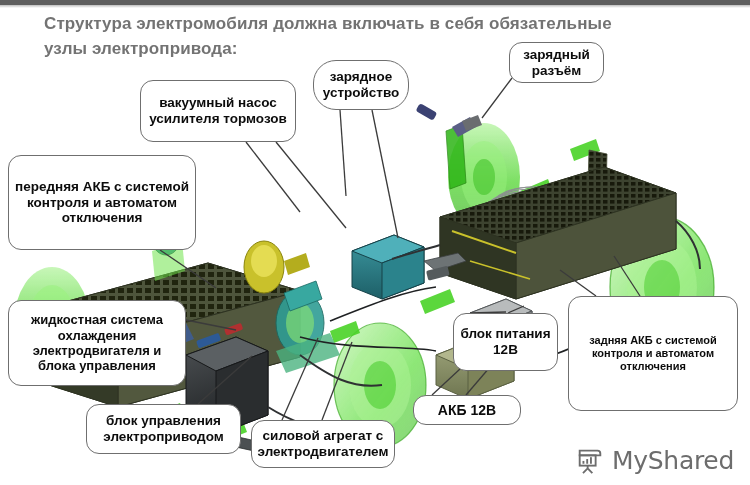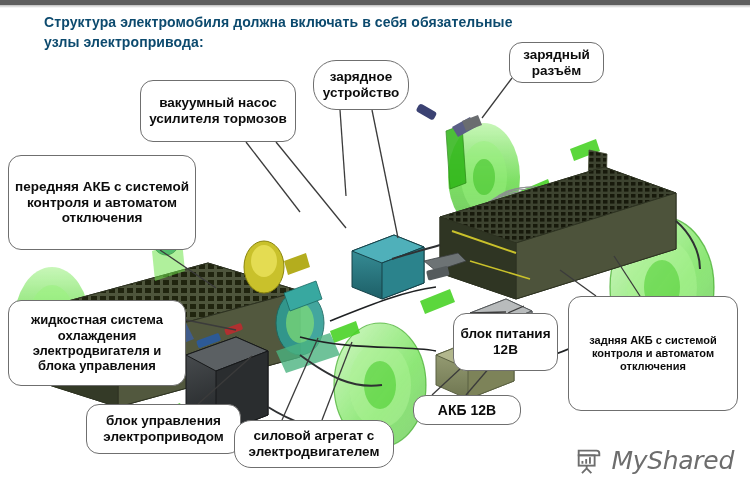--- a/index.html
+++ b/index.html
@@ -24,23 +24,23 @@
   }
   .top-bar-shadow{
     position:absolute;left:0;top:5px;width:750px;height:3px;
     background:linear-gradient(to bottom,#bdbdbd,#ffffff);
   }
 
   
   .title{
     position:absolute;
     left:44px;top:12px;width:660px;
-    font-size:14px;
+    font-size:17px;
     font-weight:bold;
-    color:#0c4a6e;
+    color:#737373;
     line-height:1.45;
     letter-spacing:.1px;
   }
 
   
   .art{
     position:absolute;left:0;top:55px;width:750px;height:430px;
   }
   .art svg{display:block;width:750px;height:430px;}
 
@@ -62,34 +62,33 @@
     z-index:40;
     box-shadow:0 0 0 0 rgba(0,0,0,0);
   }
 
   #cal-vacuum   {left:140px; top:80px;  width:156px;height:62px; font-size:13.5px;}
   #cal-charger  {left:313px; top:60px;  width:96px;height:50px; font-size:13.5px;border-radius:23px;}
   #cal-plug     {left:509px; top:42px;  width:95px; height:41px; font-size:13.5px;}
   #cal-frontbat {left:8px;   top:155px; width:188px;height:95px; font-size:13.5px;}
   #cal-cooling  {left:8px;   top:300px; width:178px;height:86px; font-size:13px;}
   #cal-ecu      {left:86px;  top:404px; width:155px;height:50px; font-size:13.5px;}
-  #cal-powertr  {left:234px; top:420px; width:160px;height:48px; font-size:13.5px;border-radius:17px;}
+  #cal-powertr  {left:251px; top:420px; width:144px;height:48px; font-size:13.5px;}
   #cal-akb12    {left:413px; top:395px; width:108px; height:30px; font-size:14px;}
   #cal-psu12    {left:453px; top:313px; width:105px;height:58px; font-size:13.5px;}
   #cal-rearbat  {left:568px; top:296px; width:170px;height:115px; font-size:11px;}
 
   
   .leaders{position:absolute;left:0;top:0;width:750px;height:485px;z-index:30;pointer-events:none;}
 
   
   .watermark{
     position:absolute;right:16px;bottom:10px;
     display:flex;align-items:center;gap:7px;
     z-index:50;
-    font-style:italic;
   }
   .wm-text{
     font-size:25px;
     color:#6d6d6d;
     font-family:"DejaVu Sans","Liberation Sans",sans-serif;
     letter-spacing:-.3px;
   }
   .wm-icon{width:30px;height:30px;display:block;}
 </style>
 </head>

